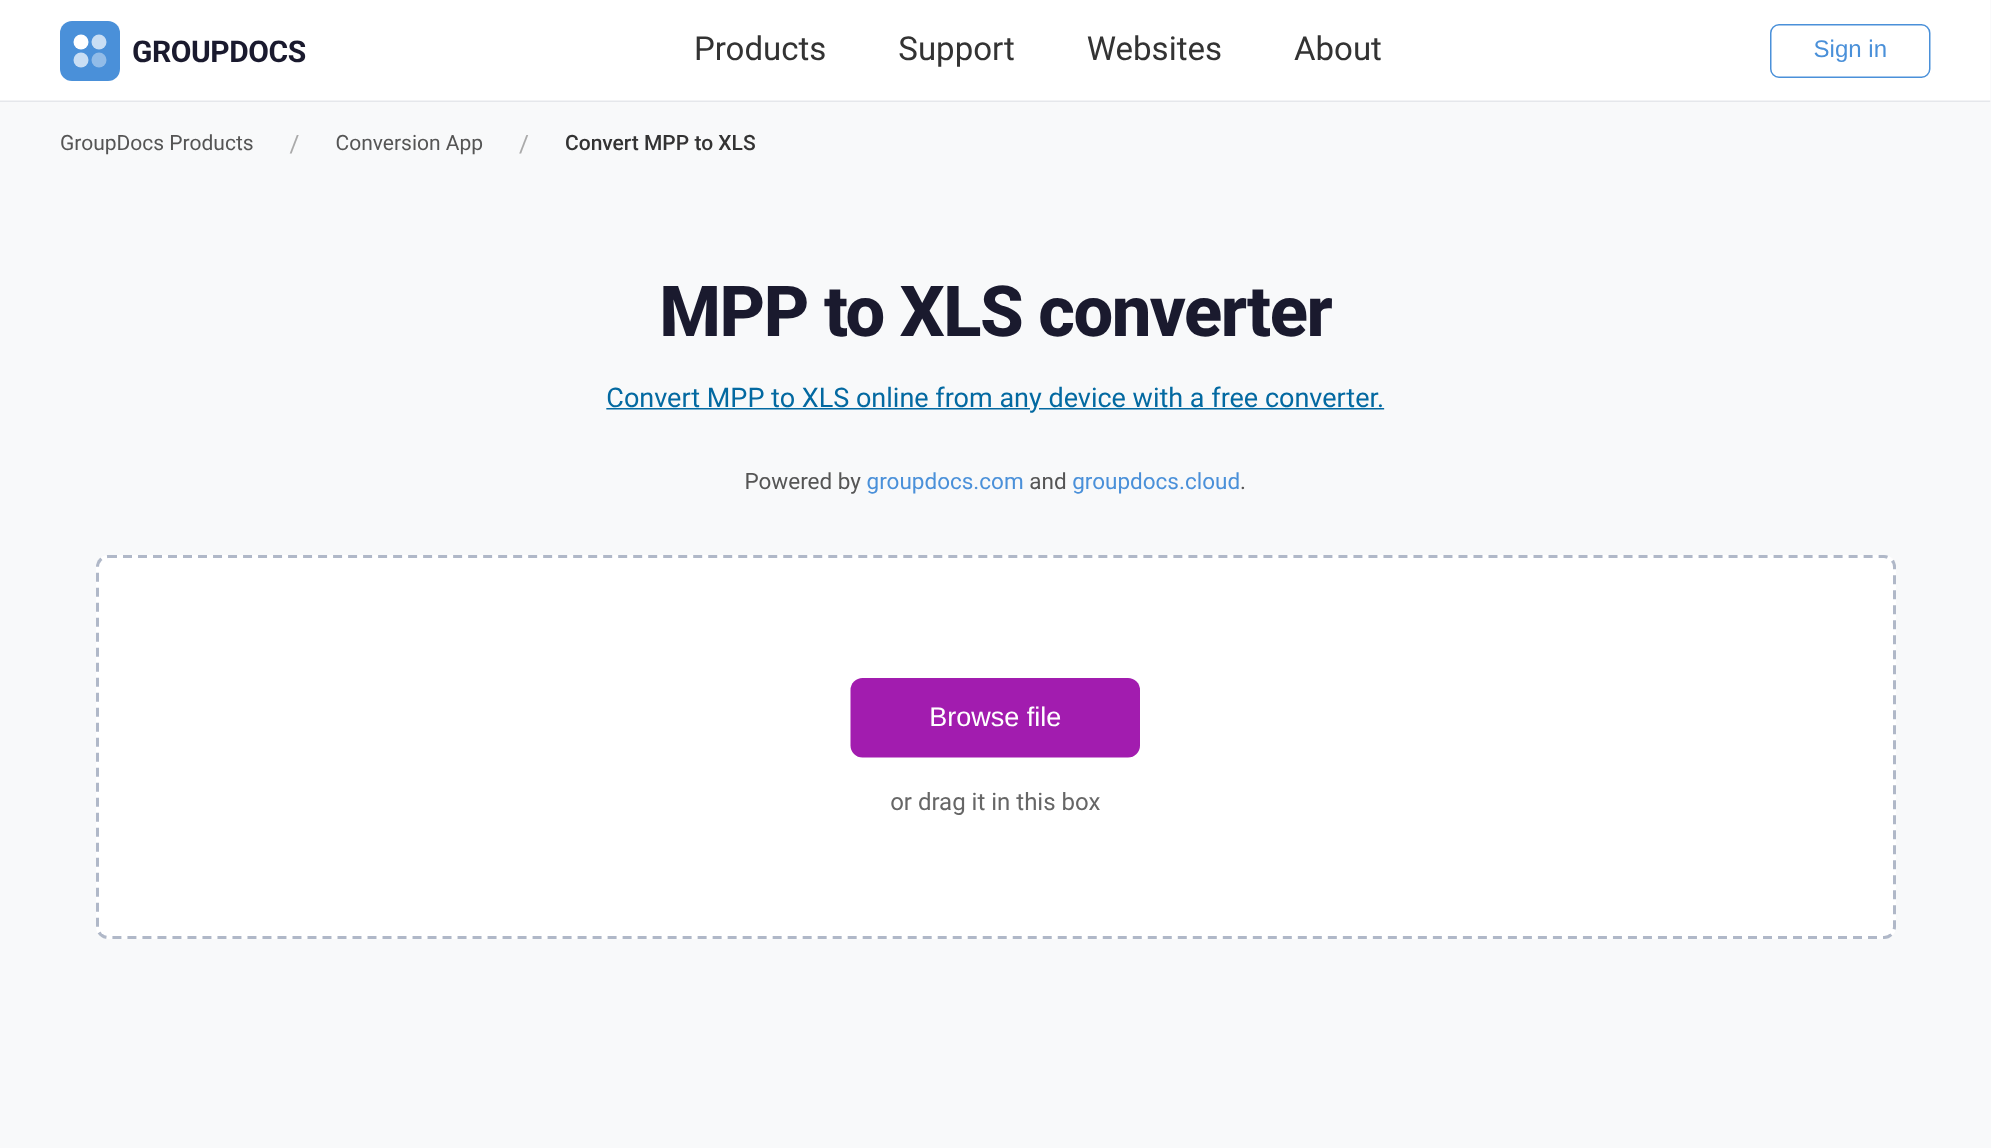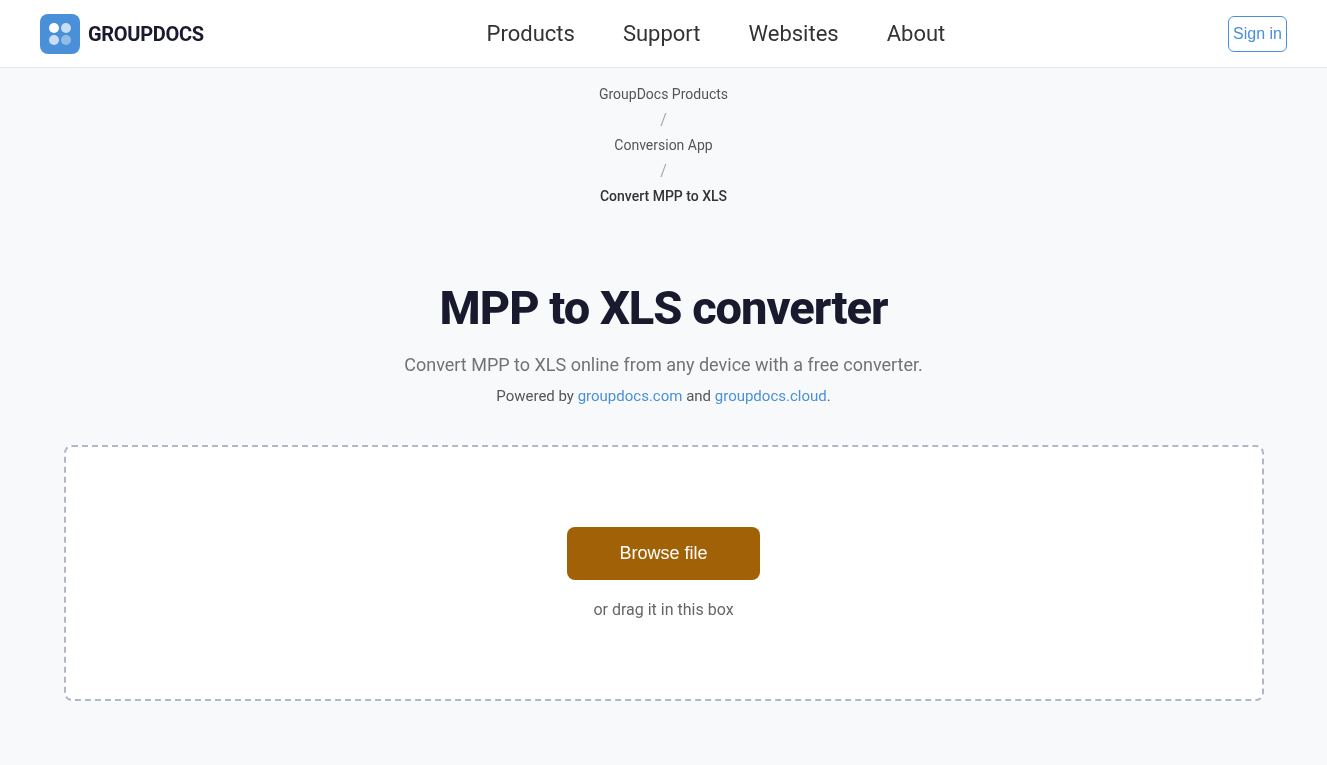--- a/index.html
+++ b/index.html
@@ -56,37 +56,36 @@
       color: #333;
       text-decoration: none;
       cursor: pointer;
       font-weight: 400;
     }
 
     .sign-in-btn {
       border: 1.5px solid #4a90d9;
       color: #4a90d9;
       background: transparent;
-      padding: 8px 4px;
+      padding: 8px 28px;
       border-radius: 6px;
       font-size: 16px;
       cursor: pointer;
       font-weight: 500;
     }
 
     
     .breadcrumb {
       padding: 18px 40px;
       display: flex;
       align-items: center;
-      gap: 8px;
+      gap: 24px;
       font-size: 14px;
       color: #555;
       background: #f8f9fa;
-      flex-direction: column;
     }
 
     .breadcrumb-link {
       color: #555;
       text-decoration: none;
       cursor: pointer;
     }
 
     .breadcrumb-separator {
       color: #aaa;
@@ -111,23 +110,24 @@
       font-weight: 800;
       color: #1a1a2e;
       text-align: center;
       margin-bottom: 20px;
       letter-spacing: -1px;
       line-height: 1.1;
     }
 
     .page-subtitle {
       font-size: 18px;
-      color: #737373;
-      text-align: center;
-      margin-bottom: 12px;
+      color: #0369a1;
+      text-align: center;
+      margin-bottom: 36px;
+      text-decoration: underline;
     }
 
     .powered-by {
       font-size: 15px;
       color: #555;
       text-align: center;
       margin-bottom: 40px;
     }
 
     .powered-by a {
@@ -144,21 +144,21 @@
       background: #ffffff;
       display: flex;
       flex-direction: column;
       align-items: center;
       justify-content: center;
       padding: 80px 40px;
       gap: 20px;
     }
 
     .browse-btn {
-      background-color: #a16207;
+      background-color: #a21caf;
       color: #fff;
       border: none;
       padding: 16px 52px;
       font-size: 18px;
       font-weight: 500;
       border-radius: 8px;
       cursor: pointer;
       transition: background 0.2s;
     }
 

